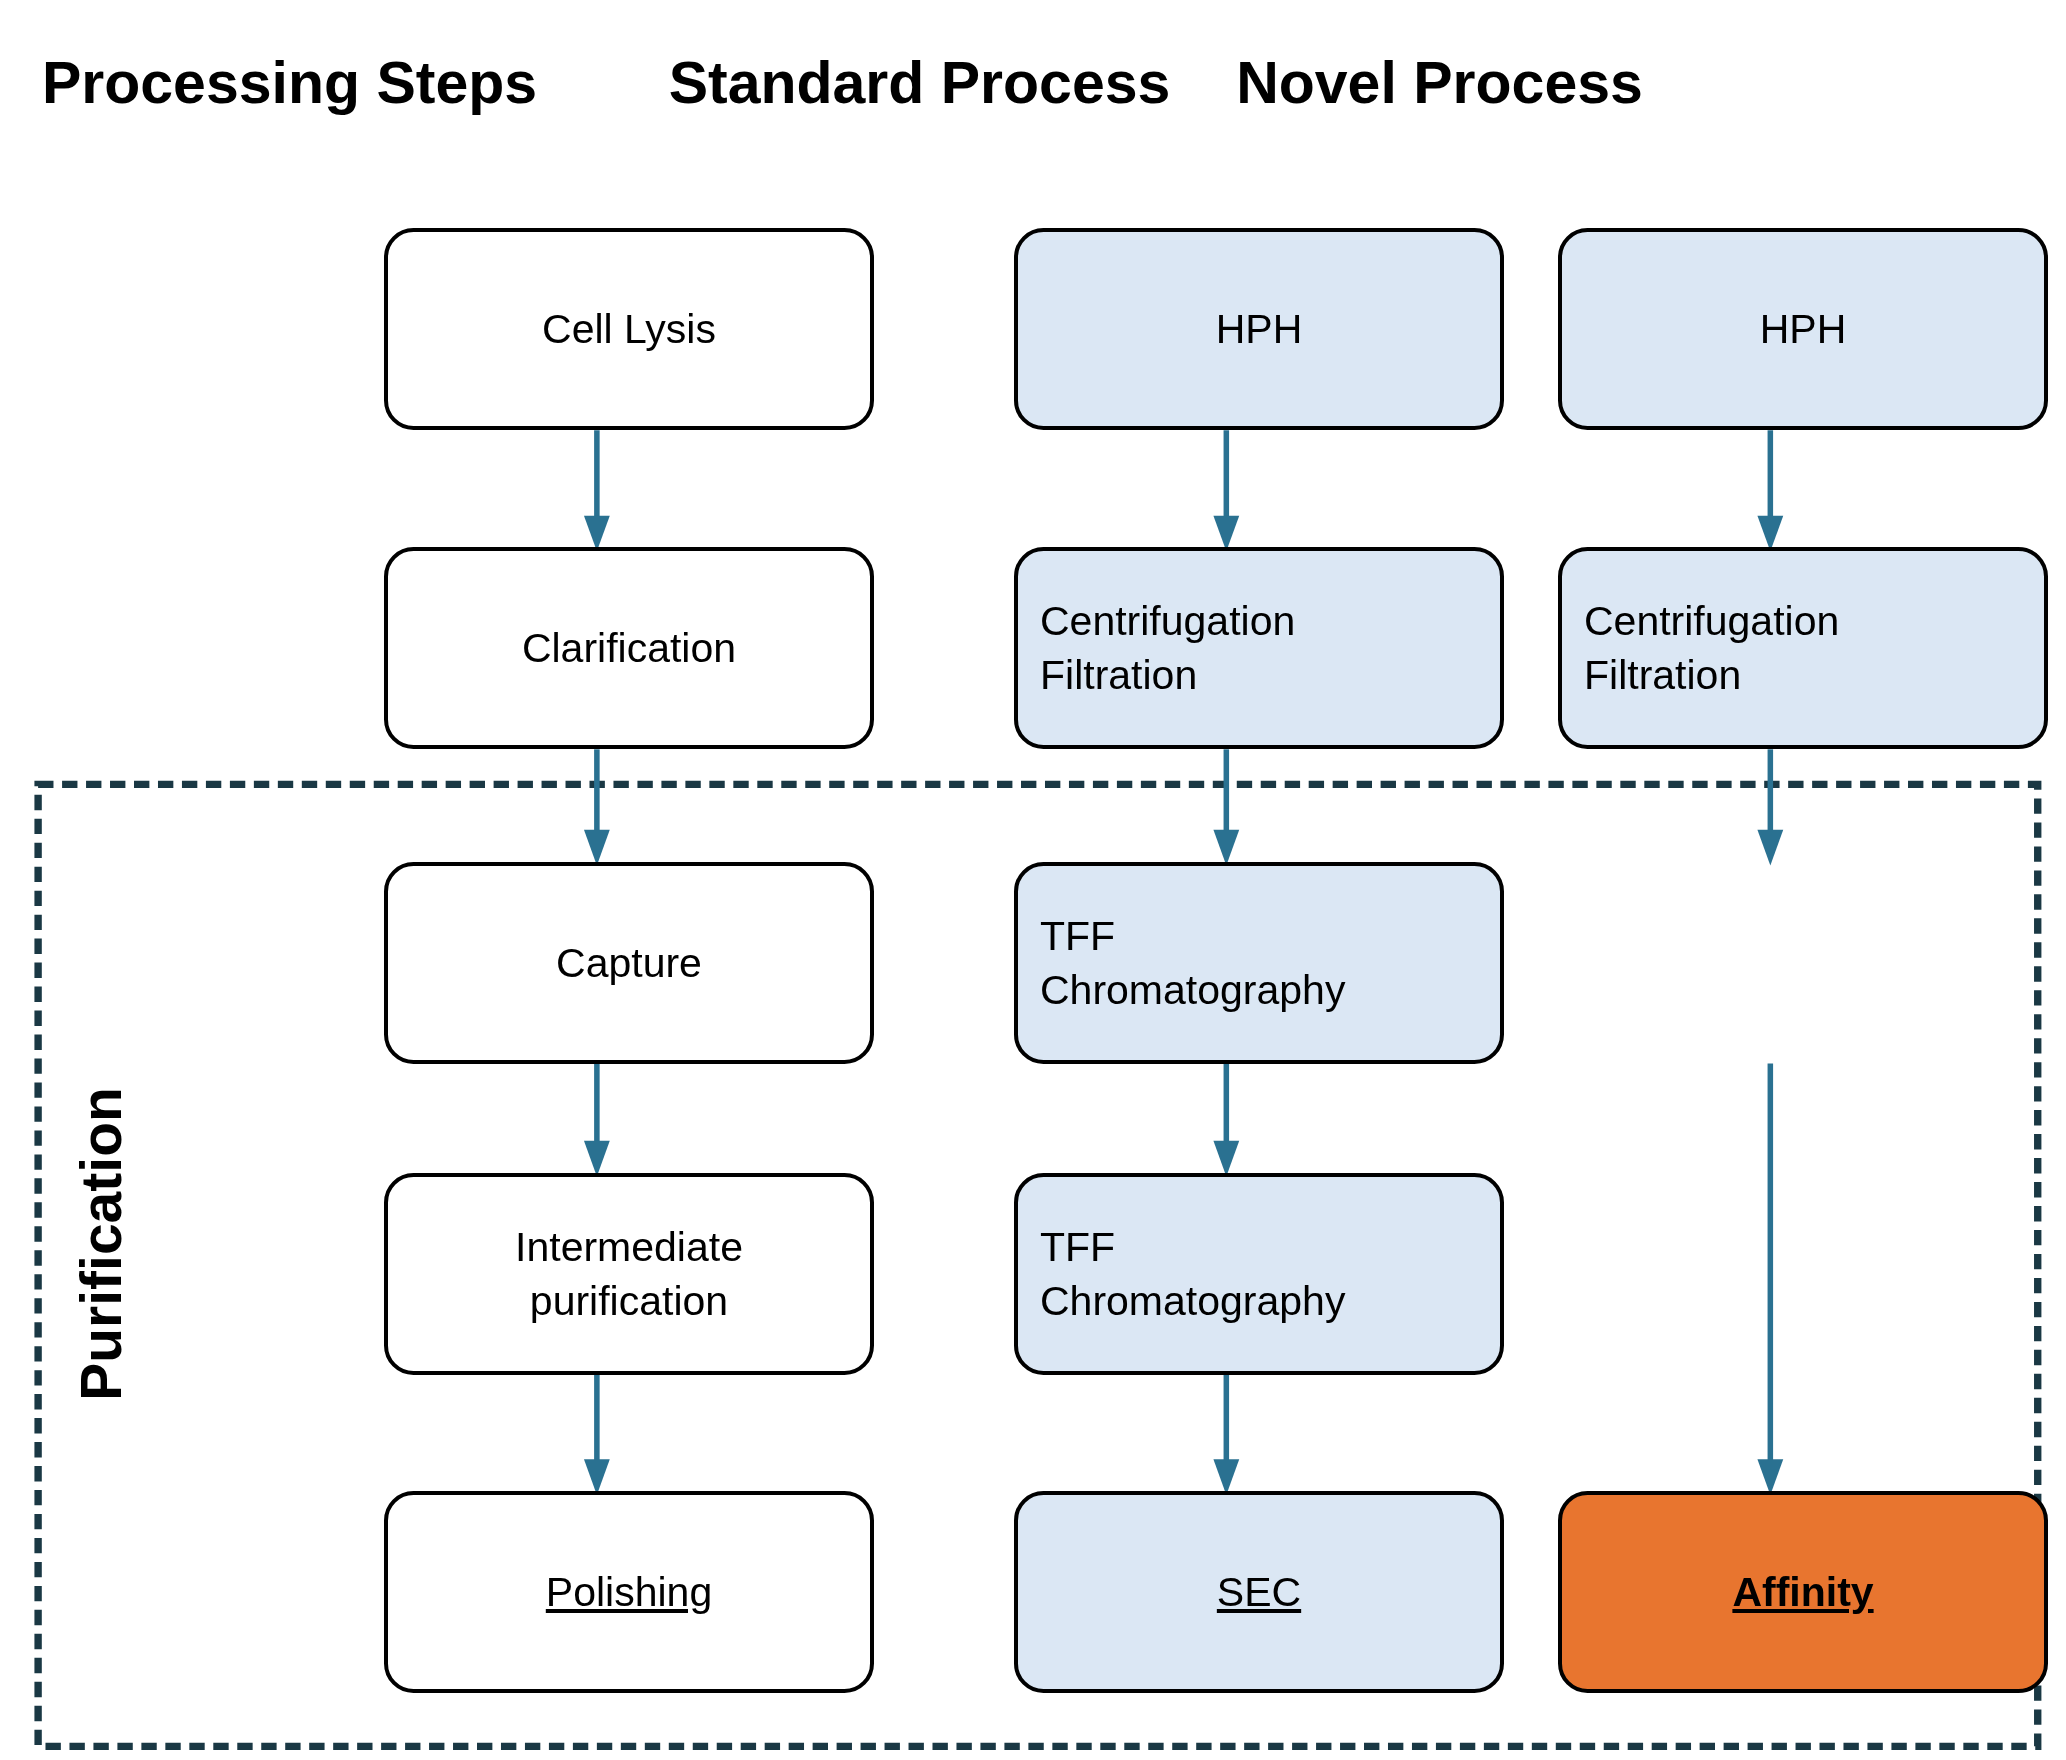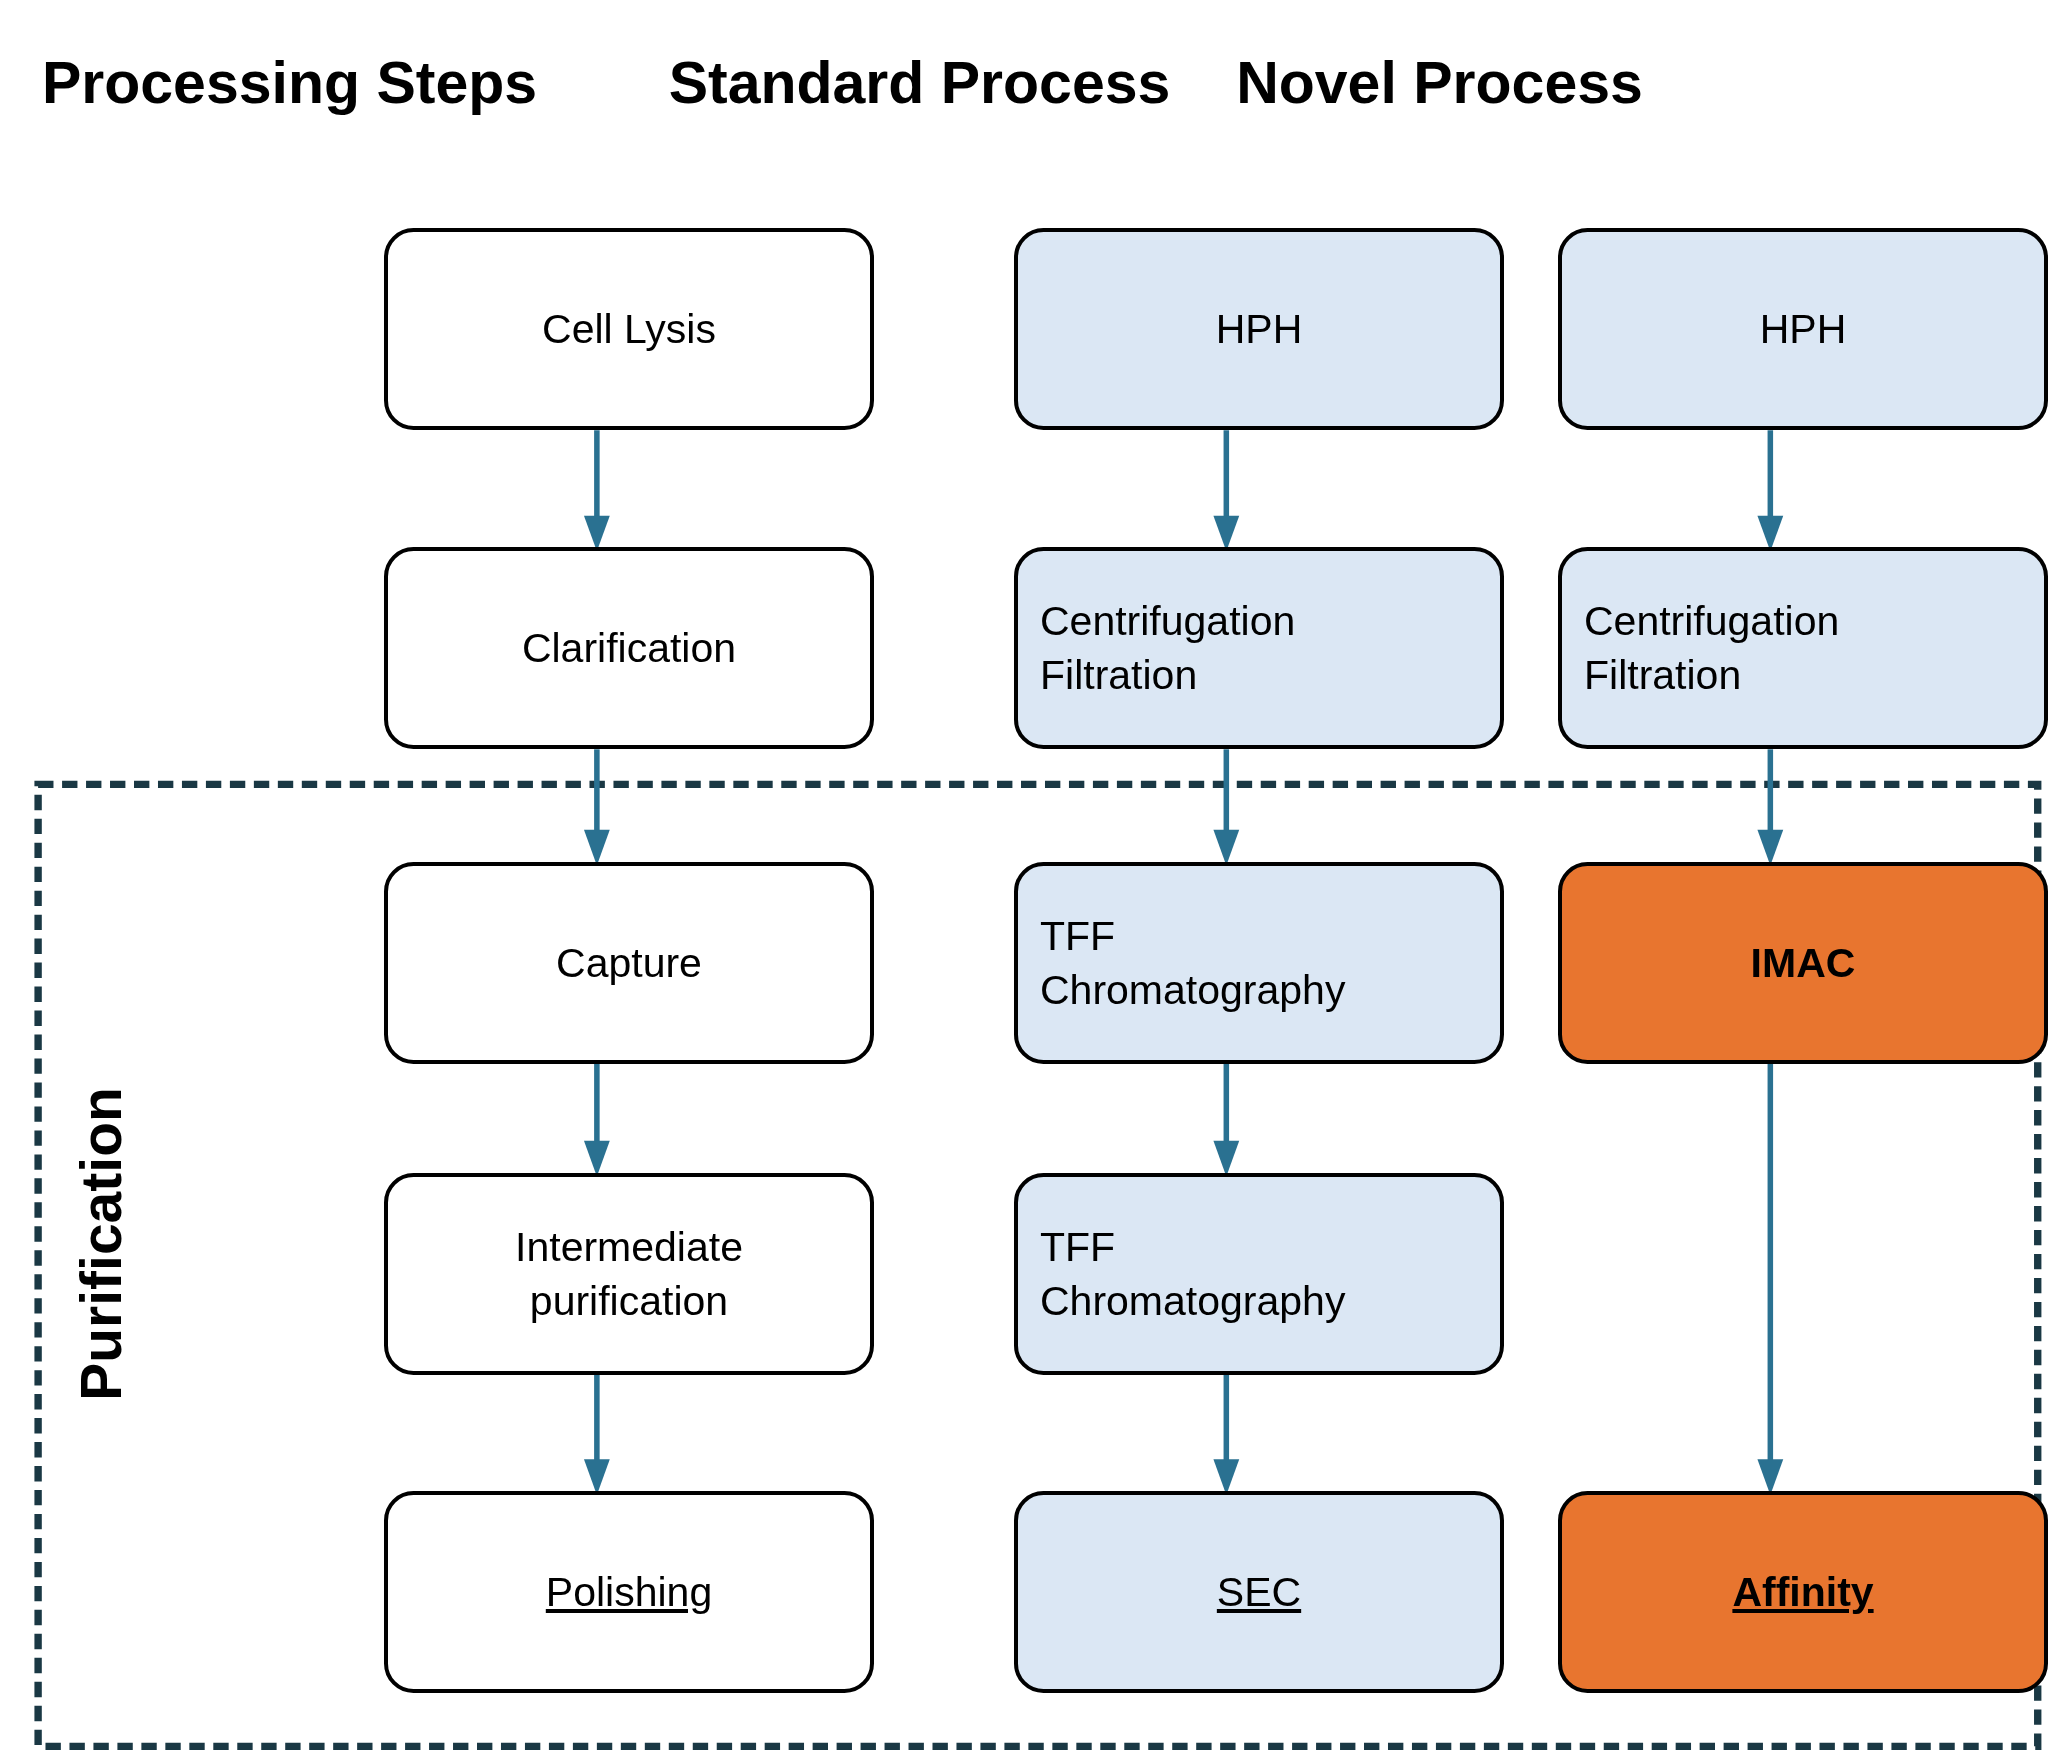--- a/index.html
+++ b/index.html
@@ -116,17 +116,16 @@
 Filtration</div>
   <div class="box blue leftalign c2 r3">TFF
 Chromatography</div>
   <div class="box blue leftalign c2 r4">TFF
 Chromatography</div>
   <div class="box blue c2 r5">SEC</div>
 
   <div class="box blue c3 r1">HPH</div>
   <div class="box blue leftalign c3 r2">Centrifugation
 Filtration</div>
-  <div class="box orange c3 r3">IMAC</div>
   <div class="box orange c3 r5">Affinity</div>
 
 </div>
 
 
 </body></html>

